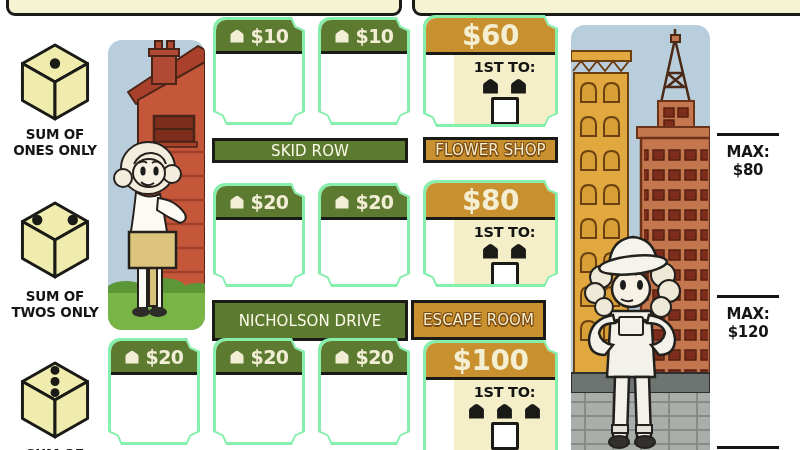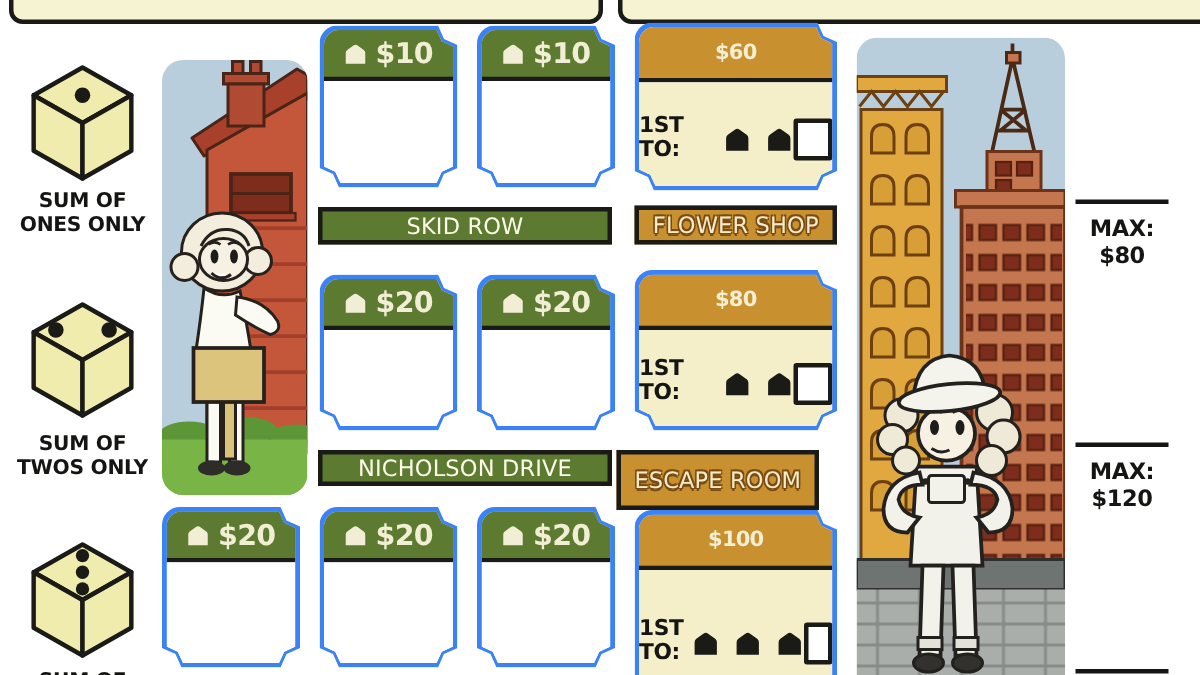--- a/index.html
+++ b/index.html
@@ -9,36 +9,36 @@
   
   .tab{position:absolute;top:-14px;height:30px;background:#f6f3d2;border:3px solid #1a1a17;border-radius:9px;box-sizing:border-box;}
   .tab-left{left:6px;width:396px;}
   .tab-right{left:412px;width:400px;}
 
   
   .die-wrap{position:absolute;left:18px;width:74px;}
   .die-label{position:absolute;left:0;width:110px;text-align:center;font-weight:700;font-size:13.5px;line-height:1.22;letter-spacing:-0.2px;color:#151513;}
 
   
-  .pcard,.bcard{position:absolute;background:#3b82f6;border-top-left-radius:12px;
+  .pcard,.bcard{position:absolute;background:#86efac;border-top-left-radius:12px;
     clip-path:polygon(0 0,calc(100% - 13px) 0,calc(100% - 9px) 9px,100% 13px,
       100% calc(100% - 13px),calc(100% - 9px) calc(100% - 9px),calc(100% - 13px) 100%,
       13px 100%,9px calc(100% - 9px),0 calc(100% - 13px));}
   .card-in{position:absolute;inset:3px;background:#ffffff;border-top-left-radius:10px;display:flex;flex-direction:column;
     clip-path:polygon(0 0,calc(100% - 11px) 0,calc(100% - 7.5px) 7.5px,100% 11px,
       100% calc(100% - 11px),calc(100% - 7.5px) calc(100% - 7.5px),calc(100% - 11px) 100%,
       11px 100%,7.5px calc(100% - 7.5px),0 calc(100% - 11px));}
   .phead{height:31px;flex:none;background:#5c7a30;border-bottom:3px solid #1a1a17;border-top-left-radius:10px;
          display:flex;align-items:center;justify-content:center;gap:5px;color:#f2eed6;font-weight:700;font-size:19px;letter-spacing:-0.5px;}
   .pbody{flex:1;background:#ffffff;}
 
   
   .bhead{height:34px;flex:none;background:#c8902e;border-bottom:3px solid #1a1a17;border-top-left-radius:10px;
-         display:flex;align-items:center;justify-content:center;color:#f4efd2;font-weight:700;font-size:14px;letter-spacing:-0.5px;}
-  .bbody{flex:1;background:#f4eec9;display:flex;align-items:center;padding-top:4px;}
+         display:flex;align-items:center;justify-content:center;color:#f4efd2;font-weight:700;font-size:28px;letter-spacing:-0.5px;}
+  .bbody{flex:1;background:#f4eec9;display:flex;flex-direction:column;align-items:center;padding-top:4px;margin-left:28px;}
   .first-to{font-weight:700;font-size:14.5px;letter-spacing:-0.3px;color:#151513;}
   .houses{display:flex;gap:9px;margin-top:3px;}
   .chk{width:22px;height:22px;background:#ffffff;border:3px solid #1a1a17;border-radius:2px;margin-top:3px;}
 
   
   .banner{position:absolute;box-sizing:border-box;border:3px solid #1a1a17;display:flex;align-items:center;justify-content:center;
           font-weight:400;font-size:15px;letter-spacing:0.1px;}
   .banner-green{background:#5c7a30;color:#fdfbe9;}
   .banner-orange{background:#c8902e;color:#f6edc8;
       text-shadow:1px 1px 0 #7a4b15,-1px 1px 0 #7a4b15,1px -1px 0 #7a4b15,-1px -1px 0 #7a4b15,0 2px 0 #7a4b15;}
@@ -199,21 +199,21 @@
     <div class="card-in">
       <div class="phead">
         <svg width="16" height="14" viewBox="0 0 16 14">
             <path d="M1.5 13.5 L1.5 6.2 Q1.5 5 2.5 4.3 L6.6 1.3 Q8 0.3 9.4 1.3 L13.5 4.3 Q14.5 5 14.5 6.2 L14.5 13.5 Z" fill="#f2eed6"></path>
           </svg>
         <span>$20</span>
       </div>
       <div class="pbody"></div>
     </div>
   </div>
-  <div class="banner banner-green" style="left:212px;top:300px;width:196px;height:24px">
+  <div class="banner banner-green" style="left:212px;top:300px;width:196px;height:41px">
     <span>NICHOLSON DRIVE</span>
   </div>
 
   <div class="pcard" style="left:108px;top:338px;width:92px;height:107px">
     <div class="card-in">
       <div class="phead">
         <svg width="16" height="14" viewBox="0 0 16 14">
             <path d="M1.5 13.5 L1.5 6.2 Q1.5 5 2.5 4.3 L6.6 1.3 Q8 0.3 9.4 1.3 L13.5 4.3 Q14.5 5 14.5 6.2 L14.5 13.5 Z" fill="#f2eed6"></path>
           </svg>
         <span>$20</span>

